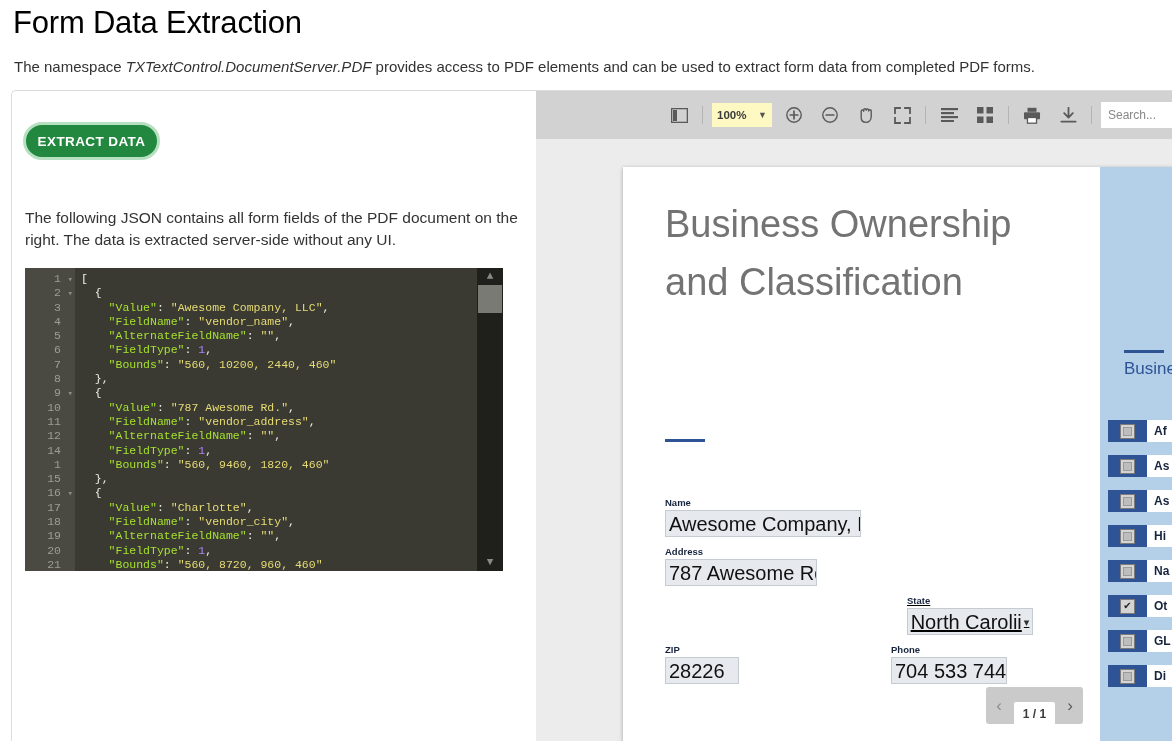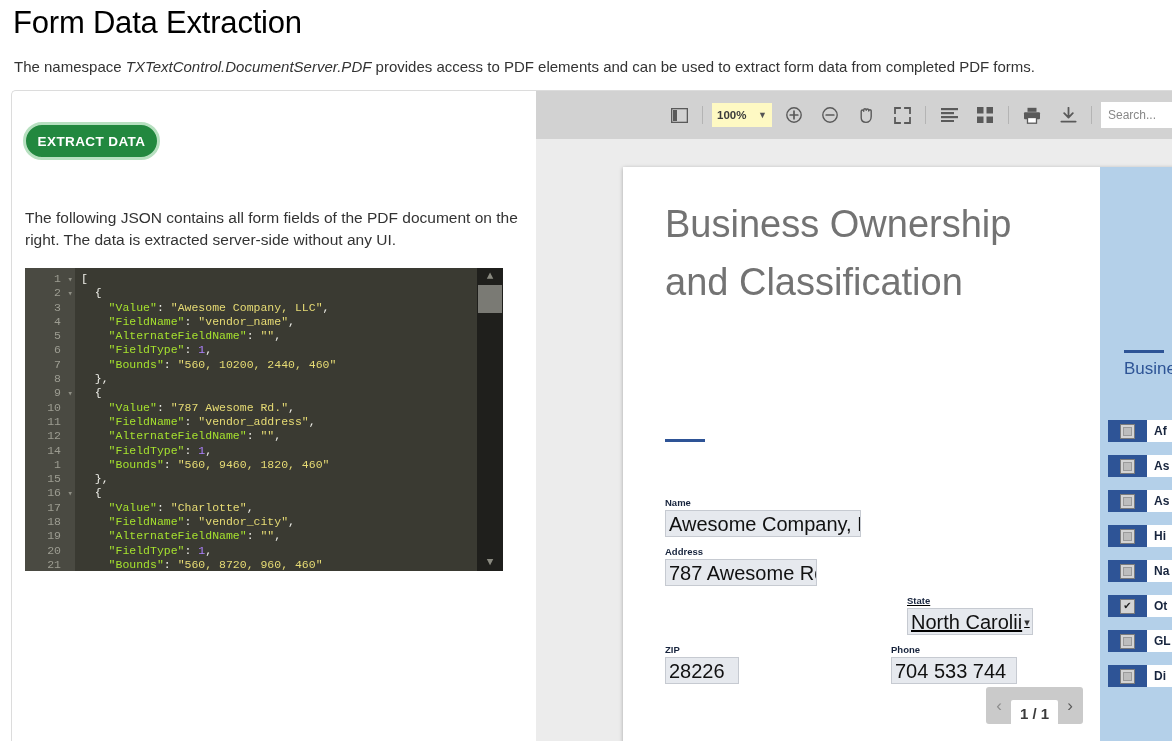--- a/index.html
+++ b/index.html
@@ -170,21 +170,21 @@
 
   .fld { position: absolute; }
   .fld .lbl { font-size: 9.5px; color: #17243d; margin-bottom: 2px; font-weight: 600; }
   .fld .inp {
     background: #e6e9ee; border: 1px solid #c6cad1;
     font-size: 20px; color: #111; padding: 1px 3px;
     box-sizing: border-box; overflow: hidden; white-space: nowrap;
     height: 27px; line-height: 24px;
     font-family: "Liberation Sans", sans-serif;
   }
-  .fld .inp.sel { display: flex; align-items: center; justify-content: flex-start; }
+  .fld .inp.sel { display: flex; align-items: center; justify-content: center; }
   .fld .inp.sel .chev { font-size: 11px; color: #333; margin-left: 2px; }
 
   
   .blue-col {
     position: absolute; left: 564px; top: 76px;
     width: 73px; height: 666px;
     background: #b4d0e9;
     overflow: hidden;
   }
   .bc-sec { position: absolute; left: 24px; }
@@ -218,21 +218,21 @@
     position: absolute; left: 450px; top: 596px;
     width: 97px; height: 37px;
     background: rgba(190,190,190,0.82);
     border-radius: 3px;
     display: flex; align-items: center; justify-content: space-between;
     padding: 0 4px; box-sizing: border-box;
   }
   .pagenav .nv { font-size: 17px; color: #8d8d8d; width: 18px; text-align: center; cursor: pointer; }
   .pagenav .nv.on { color: #5a5a5a; }
   .pagenav .cur {
-    background: #ffffff; font-size: 15px; color: #3b3b3b; font-weight: bold;
+    background: #ffffff; font-size: 12px; color: #3b3b3b; font-weight: bold;
     padding: 5px 9px; border-radius: 2px; margin-top: 16px;
   }
 </style>
 </head>
 <body>
 
 <div id="root">
 
   <div class="page-title">Form Data Extraction</div>
   <div class="page-subtitle">
@@ -386,21 +386,21 @@
           </div>
         </div>
 
         <div class="fld" style="left:42px; top:477px;">
           <div class="lbl">ZIP</div>
           <div class="inp" style="width:74px;">28226</div>
         </div>
 
         <div class="fld" style="left:268px; top:477px;">
           <div class="lbl">Phone</div>
-          <div class="inp" style="width:126px;">704 533 744</div>
+          <div class="inp" style="width:116px;">704 533 744</div>
         </div>
       </div>
 
       <div class="blue-col">
         <div class="bc-sec" style="top:183px;">
           <div class="bc-rule"></div>
           <div class="bc-head">Busines</div>
         </div>
         <div id="cbRows">
             <div class="cb-row" style="top: 253px;">

